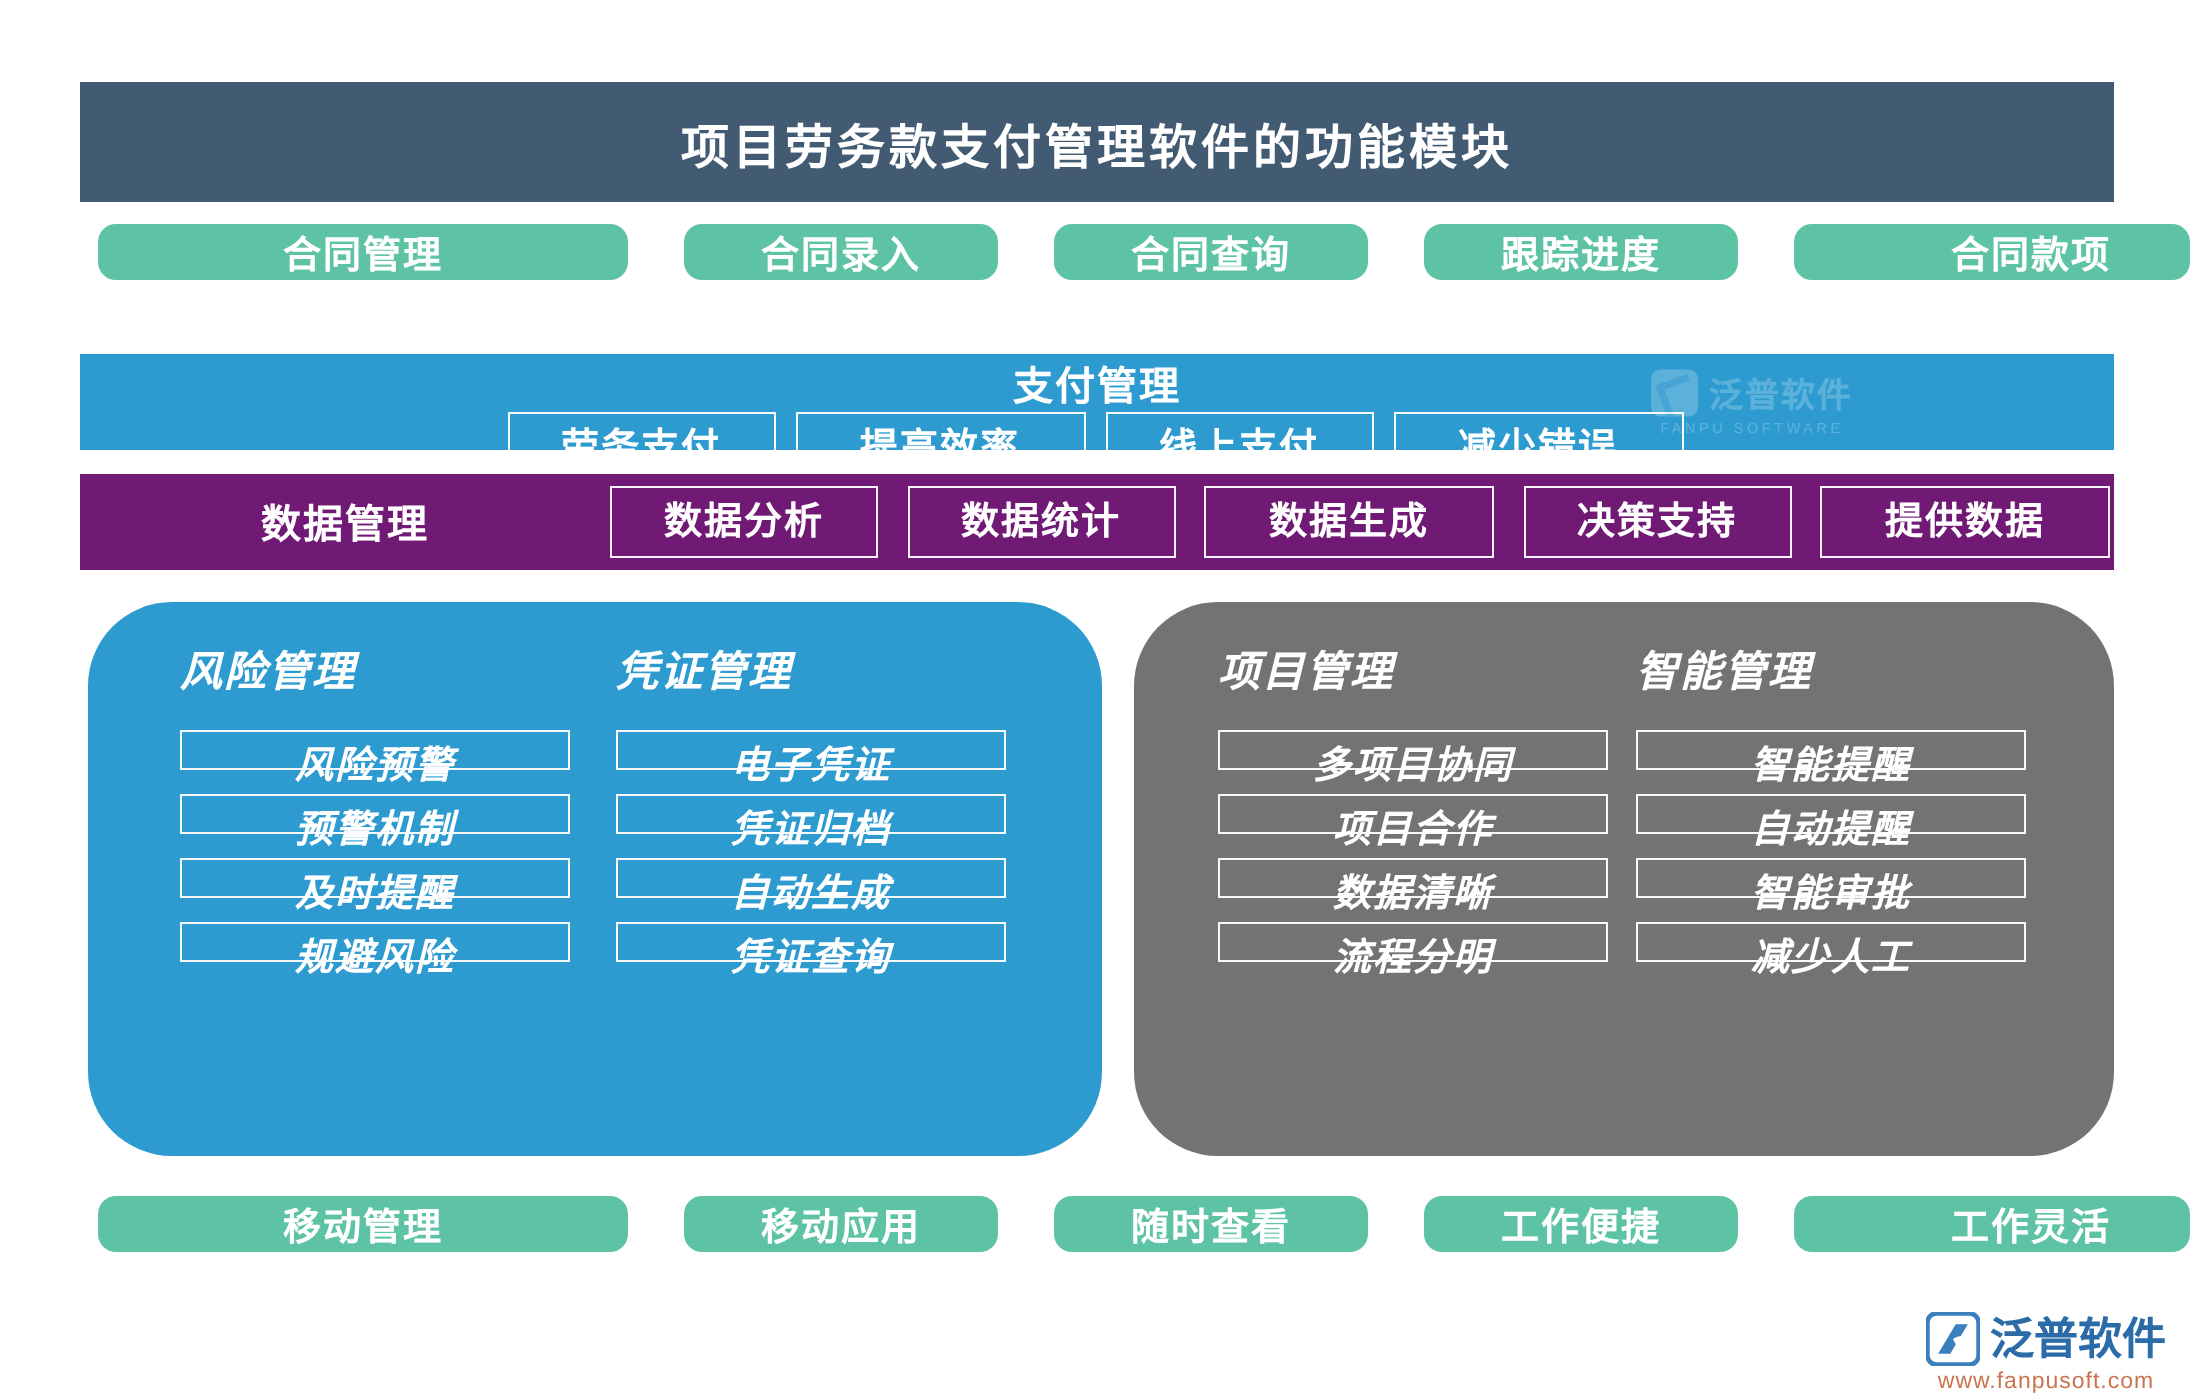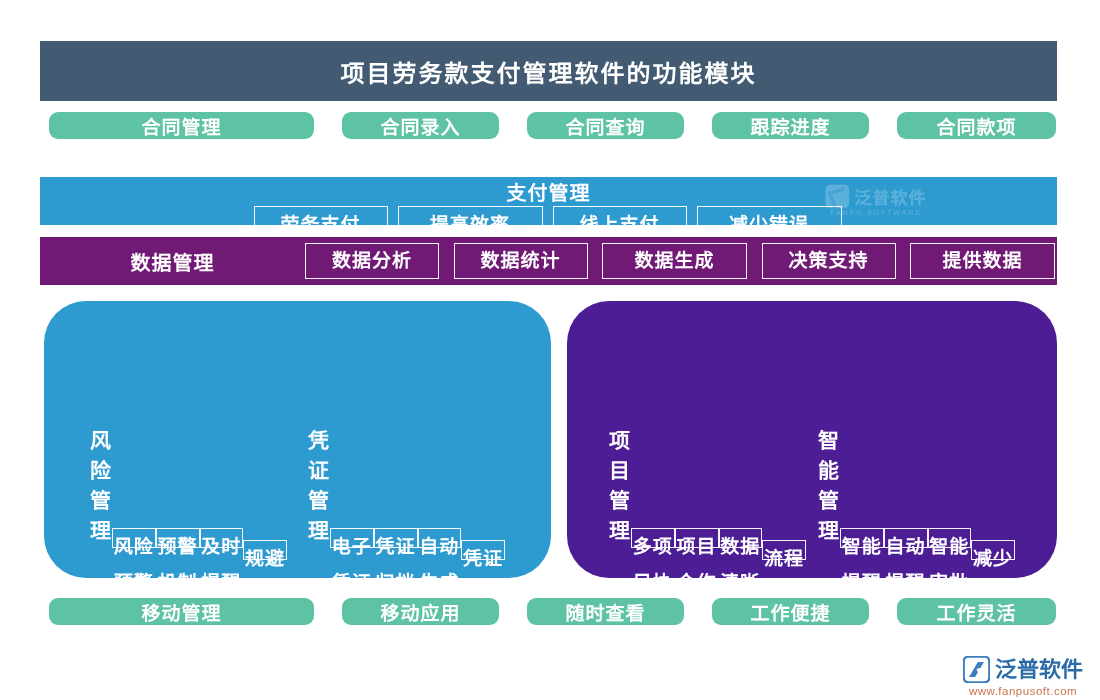--- a/index.html
+++ b/index.html
@@ -61,21 +61,21 @@
     display: flex;
     align-items: center;
     justify-content: center;
     color: #ffffff;
     font-size: 19px;
     font-weight: bold;
     letter-spacing: 1px;
     margin-right: 28px;
     flex: 0 0 auto;
   }
-  .pill:last-child { margin-right: 0; }
+  .pill:last-child { margin-right: 0; padding-left: 39px; }
   .pill.wide  { width: 265px; }
   .pill.std   { width: 157px; }
   .pill.std2  { width: 159px; }
 
   
   .bar {
     position: absolute;
     left: 40px;
     width: 1017px;
     height: 48px;
@@ -121,33 +121,34 @@
   
   .panel {
     position: absolute;
     top: 301px;
     height: 277px;
     border-radius: 42px;
     box-sizing: border-box;
     padding: 18px 30px 18px 30px;
   }
   .panel.left  { left: 44px;  width: 507px; background: #2e9bd0; }
-  .panel.right { left: 567px; width: 490px; background: #4c1d95; }
+  .panel.right { left: 567px; width: 490px; background: #737373; }
 
   .panel-cols {
     display: flex;
     height: 100%;
     justify-content: space-between;
   }
   .panel-col {
     flex: 0 0 auto;
     width: 197px;
     display: flex;
-    flex-direction: row;
-    align-items: flex-end;
+    flex-direction: column;
+    align-items: flex-start;
+    font-style: italic;
   }
   .panel.left .panel-col:first-child  { margin-left: 16px; }
   .panel.left .panel-col:last-child   { margin-right: 16px; }
   .panel.right .panel-col:first-child { margin-left: 12px; }
   .panel.right .panel-col:last-child  { margin-right: 12px; }
 
   .panel-heading {
     color: #ffffff;
     font-size: 21px;
     font-weight: bold;

